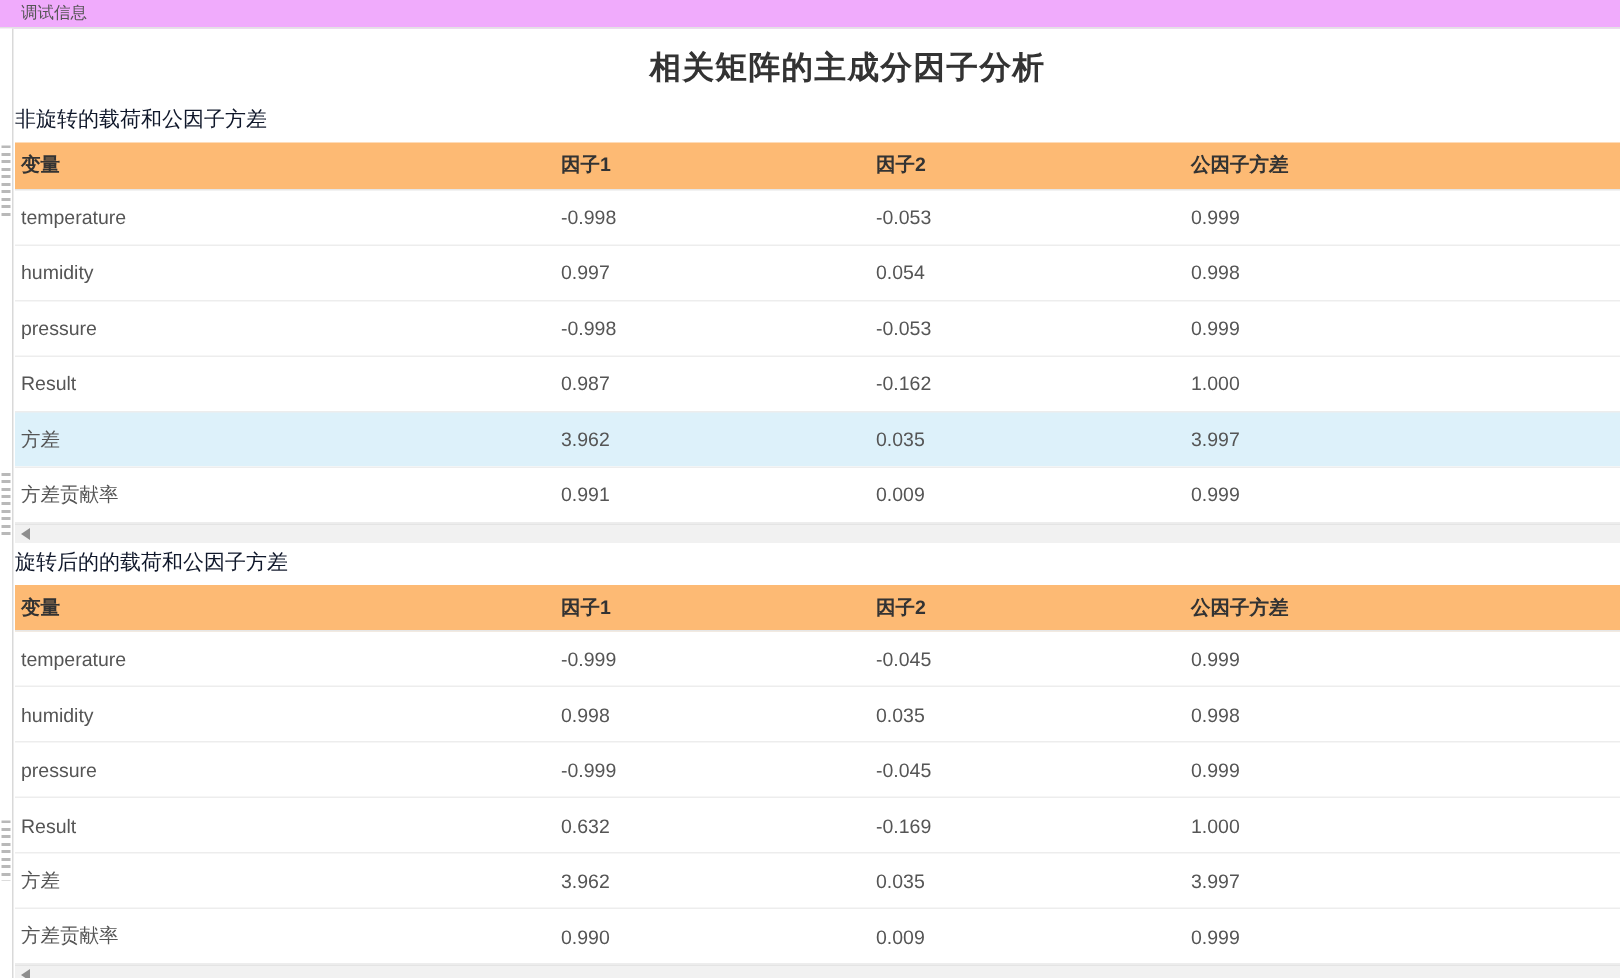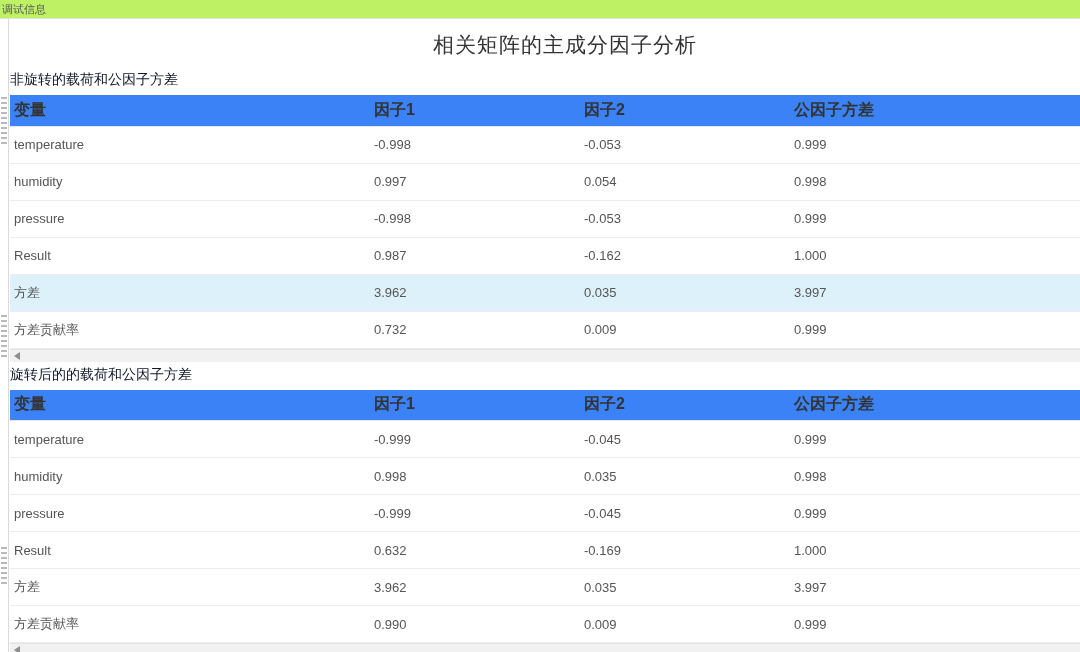--- a/index.html
+++ b/index.html
@@ -4,25 +4,25 @@
 <style>
   * { margin: 0; padding: 0; box-sizing: border-box; }
   html, body {
     width: 1080px; height: 652px;
     background: #fff;
     font-family: "Liberation Sans", "DejaVu Sans", sans-serif;
     overflow: hidden;
   }
   .topbar {
     height: 19px; width: 100%;
-    background: #bef264;
+    background: #f0abfc;
     border-bottom: 1px solid #e2e2e2;
     font-size: 11px; color: #555;
     line-height: 18px;
-    padding-left: 2px;
+    padding-left: 14px;
   }
   .frame {
     position: relative;
     width: 100%; height: 633px;
   }
   
   .left-strip {
     position: absolute; left: 0; top: 0;
     width: 9px; height: 100%;
     background: #fff;
@@ -30,21 +30,21 @@
     overflow: hidden; z-index: 5;
   }
   .frag { position: absolute; left: 1px; width: 6px; background: repeating-linear-gradient(#b9b9b9 0 2px, #fff 2px 5px); }
   .frag.f1 { top: 78px;  height: 48px; }
   .frag.f2 { top: 296px; height: 44px; }
   .frag.f3 { top: 528px; height: 40px; }
   .content { position: relative; padding-left: 10px; }
   .page-title {
     text-align: center;
     font-size: 21px; color: #333;
-    font-weight: 400;
+    font-weight: 700;
     padding: 12px 0 10px 0;
     letter-spacing: 1px;
     margin-left: 40px;
   }
   .section-link {
     display: block;
     color: #0f172a;
     font-size: 14px;
     margin: 2px 0 6px 0;
     text-decoration: none;
@@ -55,28 +55,28 @@
     border-collapse: collapse;
     table-layout: fixed;
     font-size: 13px;
     color: #555;
   }
   table.stat col.c1 { width: 360px; }
   table.stat col.c2 { width: 210px; }
   table.stat col.c3 { width: 210px; }
   table.stat col.c4 { width: auto; }
   table.stat th {
-    background: #3b82f6;
+    background: #fdba74;
     text-align: left;
     font-weight: bold;
     color: #333;
     height: 31px;
     padding-left: 4px;
     border-bottom: 1px solid #e6e6e6;
-    font-size: 16px;
+    font-size: 13px;
   }
   table.stat td {
     height: 37px;
     padding-left: 4px;
     border-bottom: 1px solid #ededed;
     background: #fff;
   }
   table.stat tr.highlight td { background: #ddf1fa; }
   .hscroll {
     position: relative;
@@ -154,21 +154,21 @@
           <td>1.000</td>
         </tr>
         <tr class="highlight">
           <td>方差</td>
           <td>3.962</td>
           <td>0.035</td>
           <td>3.997</td>
         </tr>
         <tr>
           <td>方差贡献率</td>
-          <td>0.732</td>
+          <td>0.991</td>
           <td>0.009</td>
           <td>0.999</td>
         </tr>
       </tbody>
     </table>
 
     <div class="hscroll">
       <span class="arrow-left"></span>
     </div>
 

